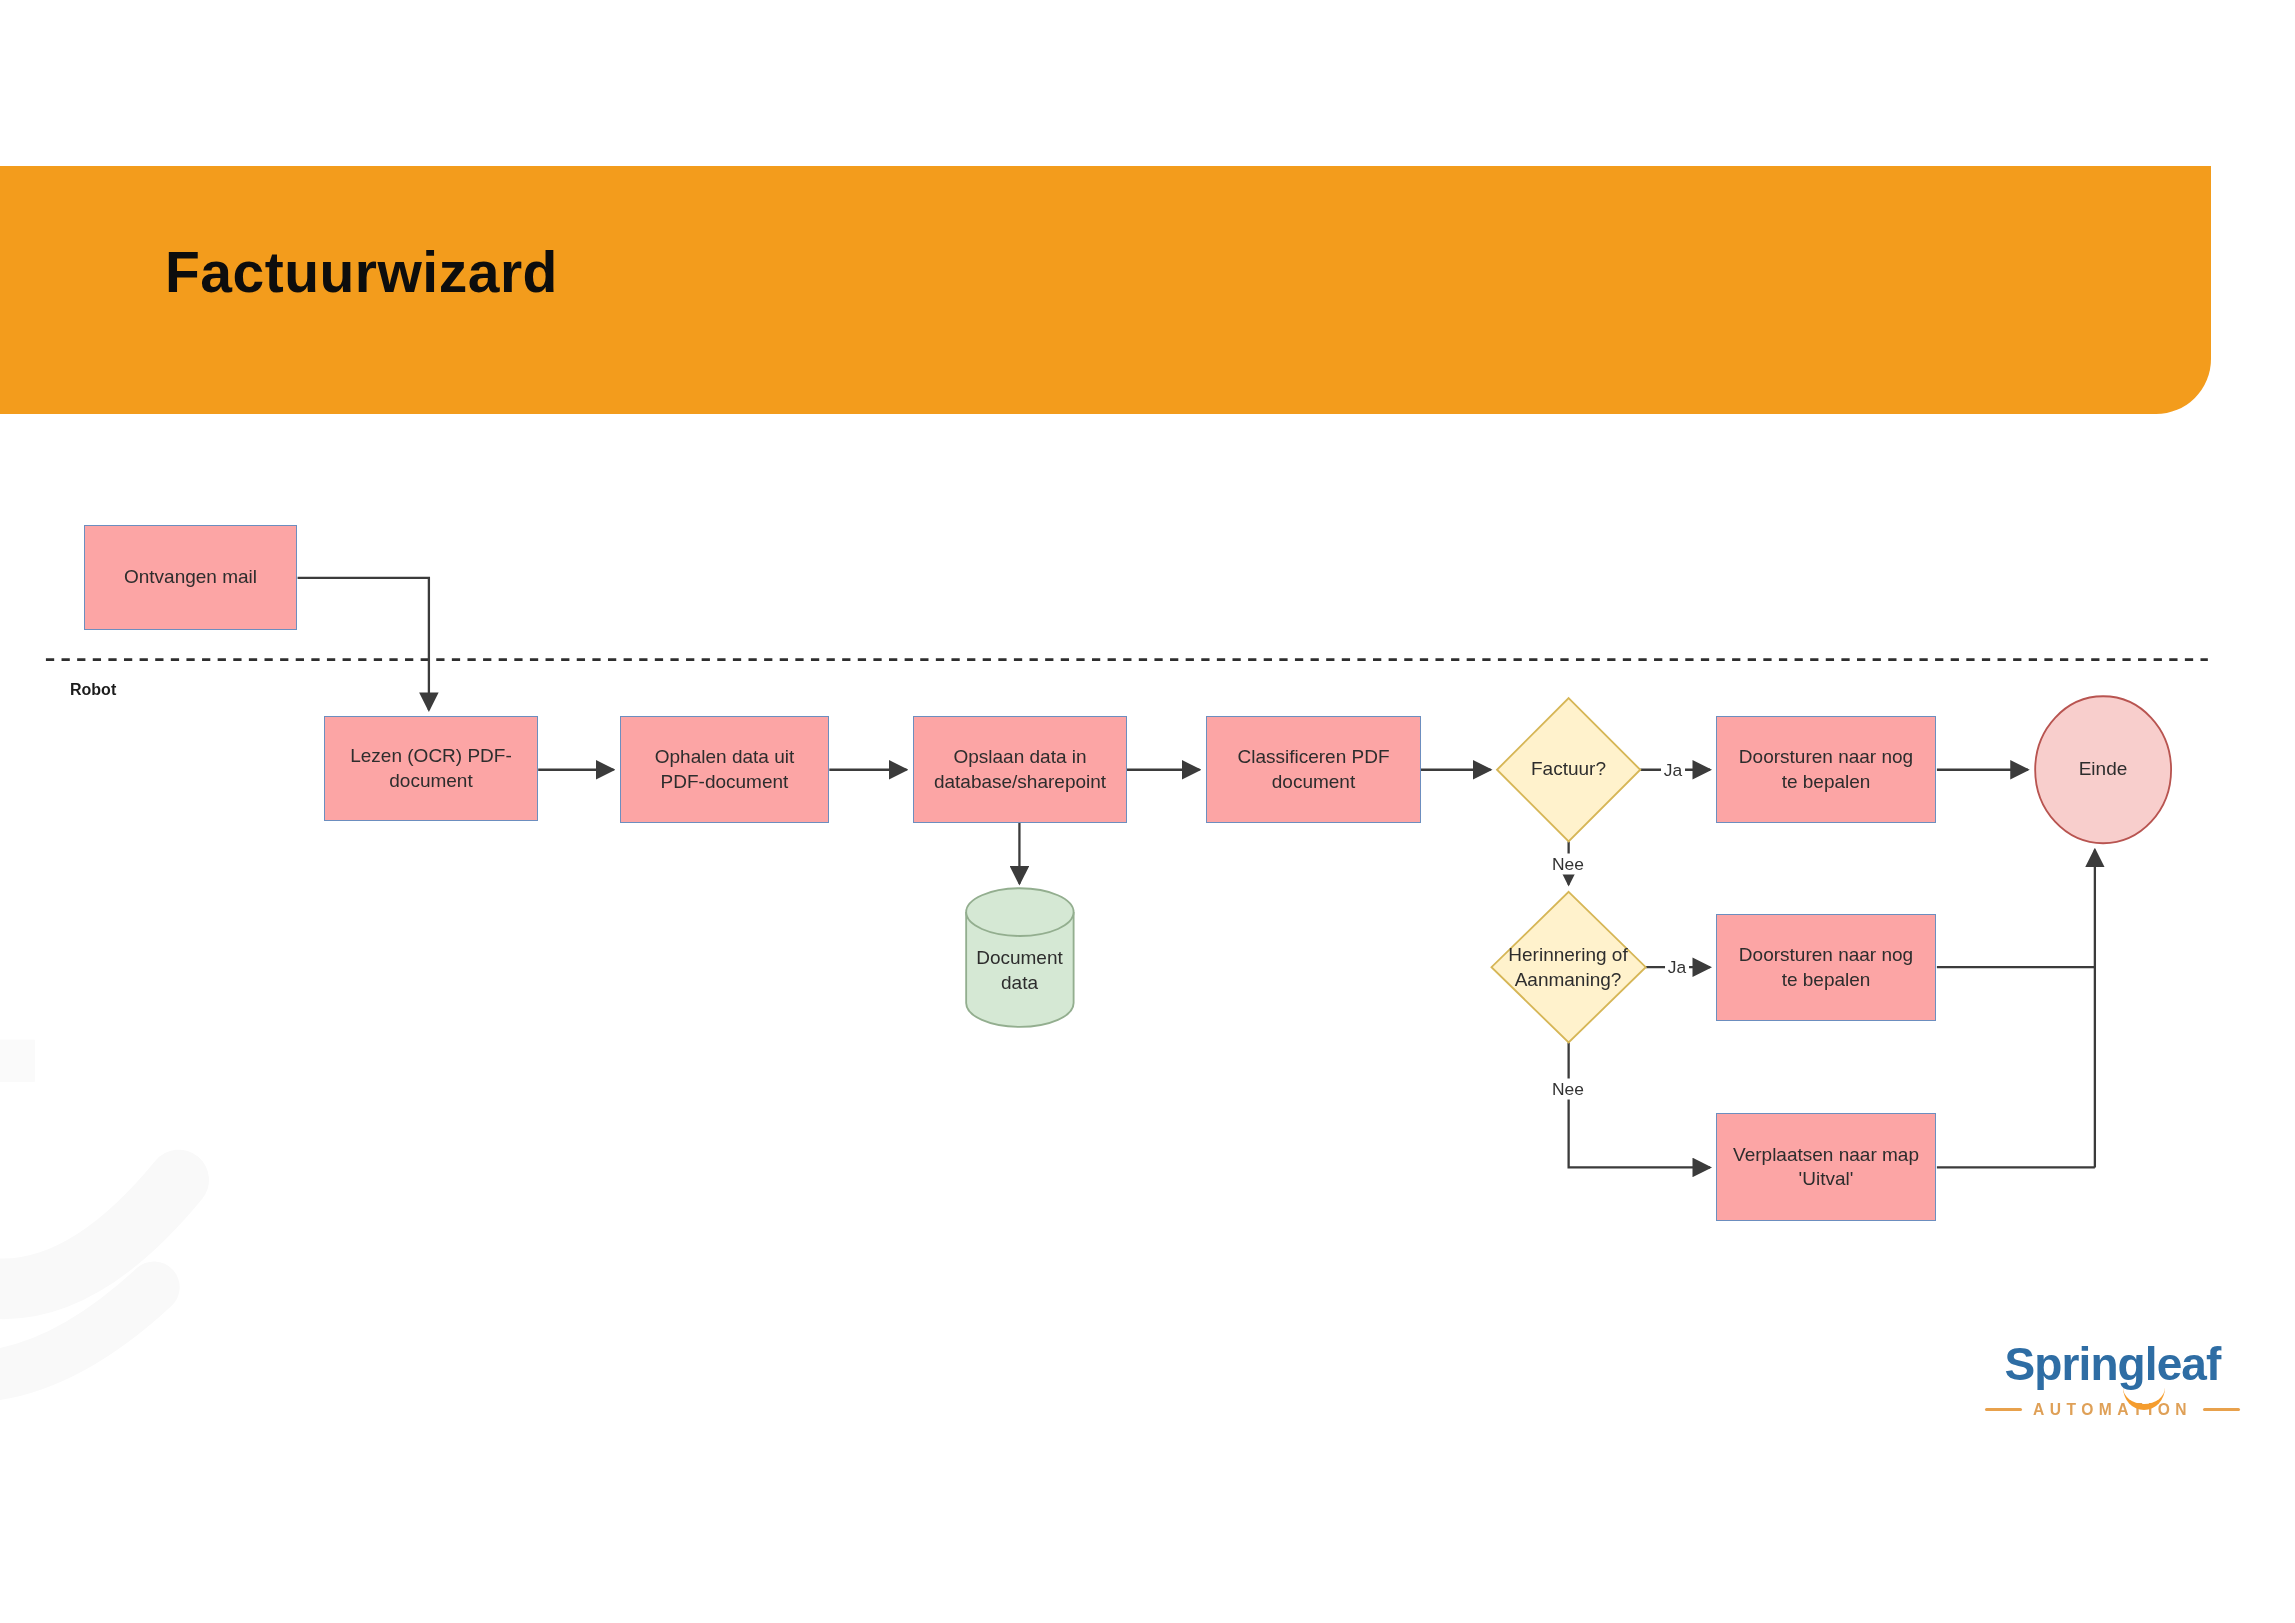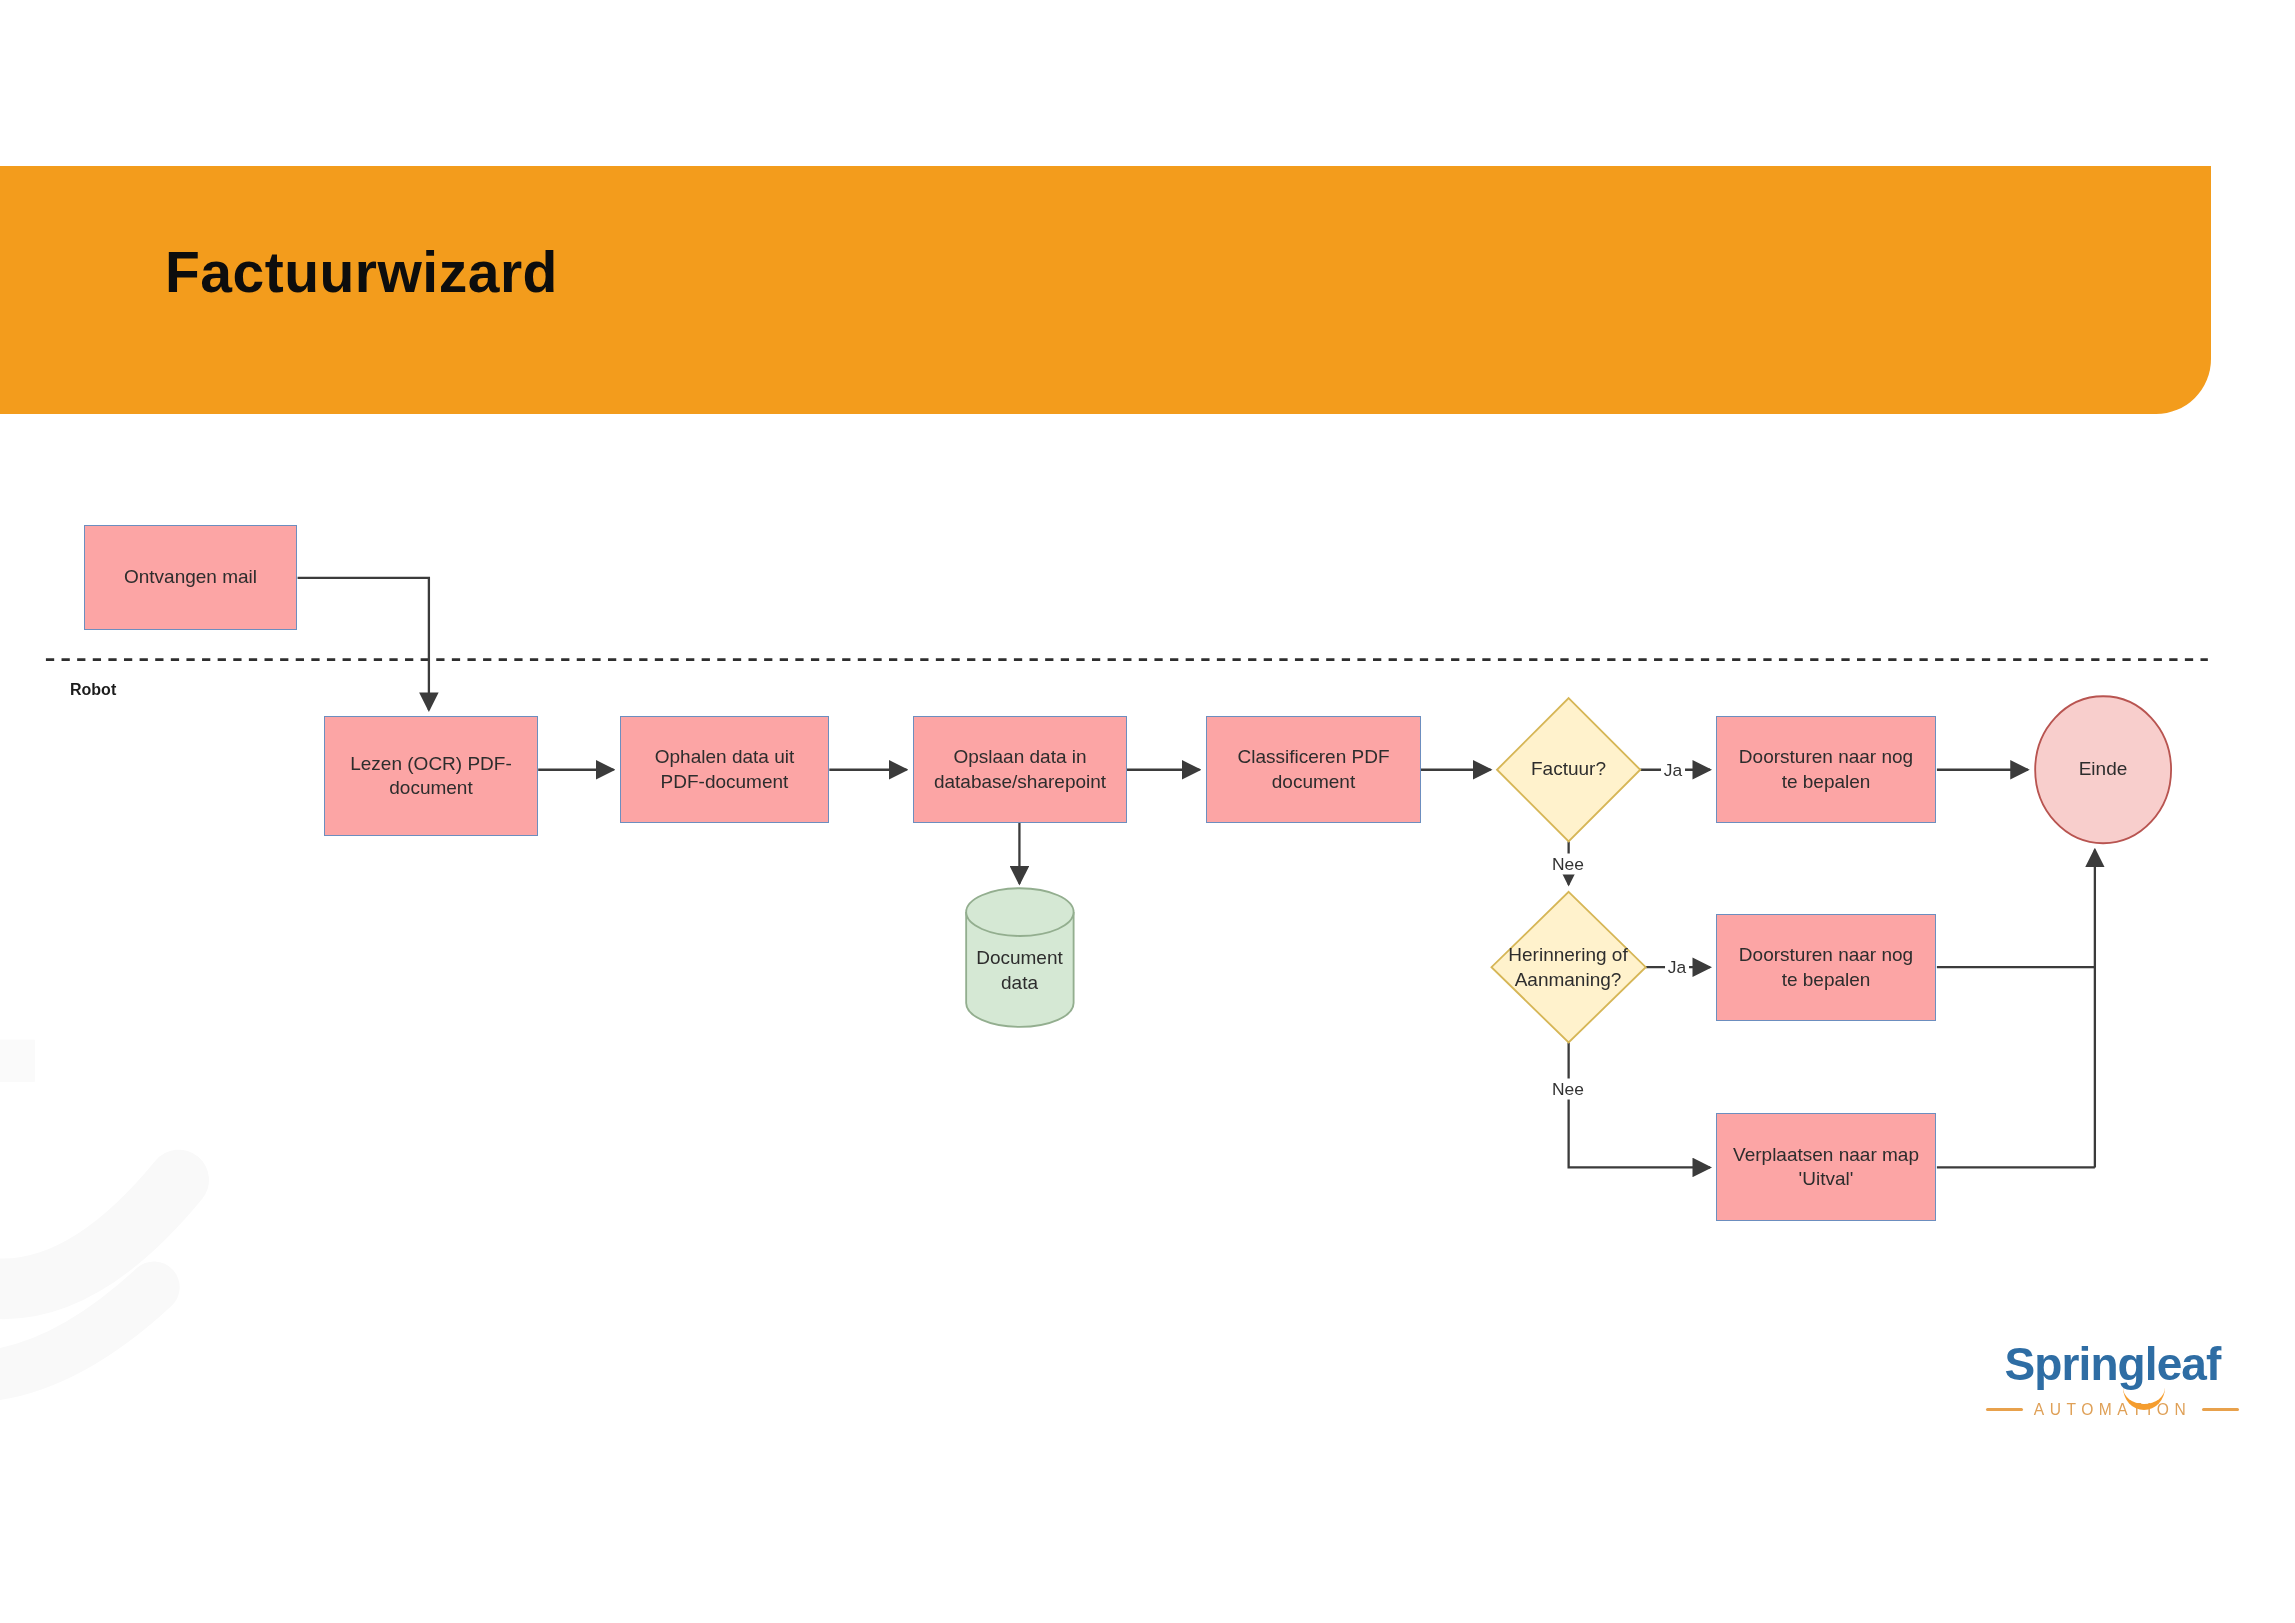--- a/index.html
+++ b/index.html
@@ -40,21 +40,21 @@
     font-size:46px;font-weight:bold;color:#2E6DA4;letter-spacing:-0.9px;line-height:1.1;
   }
   #logo .smile{
     position:absolute;left:149px;top:48px;width:42px;height:16.5px;
     border-bottom:6.4px solid #F59D2E;border-radius:0 0 50% 50%/0 0 100% 100%;
   }
   #logo .sub{
     margin-top:11px;display:flex;align-items:center;justify-content:center;gap:11px;
   }
   #logo .tagline{
-    font-size:15.6px;letter-spacing:5.5px;color:#DFA057;font-weight:400;
+    font-size:15.6px;letter-spacing:5.5px;color:#DFA057;font-weight:700;
   }
   #logo .dash{display:inline-block;width:37px;height:2.8px;background:#E8A14C;border-radius:1.8px;}
 </style>
 </head>
 <body>
 
 <div id="page">
 
   <svg id="watermark" width="275" height="514" viewBox="0 0 300 560" aria-hidden="true">
     <rect x="0" y="32" width="38" height="46" fill="#FAFAFA"></rect>
@@ -97,21 +97,21 @@
     <polygon points="1708,760 1786,838 1708,916 1630,838" fill="#FFF2CC" stroke="#D6B656" stroke-width="2"></polygon>
     <polygon points="1708,971 1792,1053 1708,1135 1624,1053" fill="#FFF2CC" stroke="#D6B656" stroke-width="2"></polygon>
 
     <ellipse cx="2290" cy="838" rx="74" ry="80" fill="#F8CECC" stroke="#B85450" stroke-width="2"></ellipse>
 
     <path d="M 1052 993 V 1092 A 58.5 26 0 0 0 1169 1092 V 993" fill="#D5E8D4" stroke="#93AE8F" stroke-width="2"></path>
     <ellipse cx="1110.5" cy="993" rx="58.5" ry="26" fill="#D5E8D4" stroke="#93AE8F" stroke-width="2"></ellipse>
   </svg>
 
   <div class="node process" style="left:84px;top:525px;width:213px;height:105px"><span>Ontvangen mail</span></div>
-  <div class="node process" style="left:324px;top:716px;width:214px;height:120px"><span>Lezen (OCR) PDF-
+  <div class="node process" style="left:324px;top:716px;width:214px;height:105px"><span>Lezen (OCR) PDF-
 document</span></div>
   <div class="node process" style="left:620px;top:716px;width:209px;height:107px"><span>Ophalen data uit
 PDF-document</span></div>
   <div class="node process" style="left:913px;top:716px;width:214px;height:107px"><span>Opslaan data in
 database/sharepoint</span></div>
   <div class="node process" style="left:1206px;top:716px;width:215px;height:107px"><span>Classificeren PDF
 document</span></div>
   <div class="node process" style="left:1716px;top:716px;width:220px;height:107px"><span>Doorsturen naar nog
 te bepalen</span></div>
   <div class="node process" style="left:1716px;top:914px;width:220px;height:107px"><span>Doorsturen naar nog

